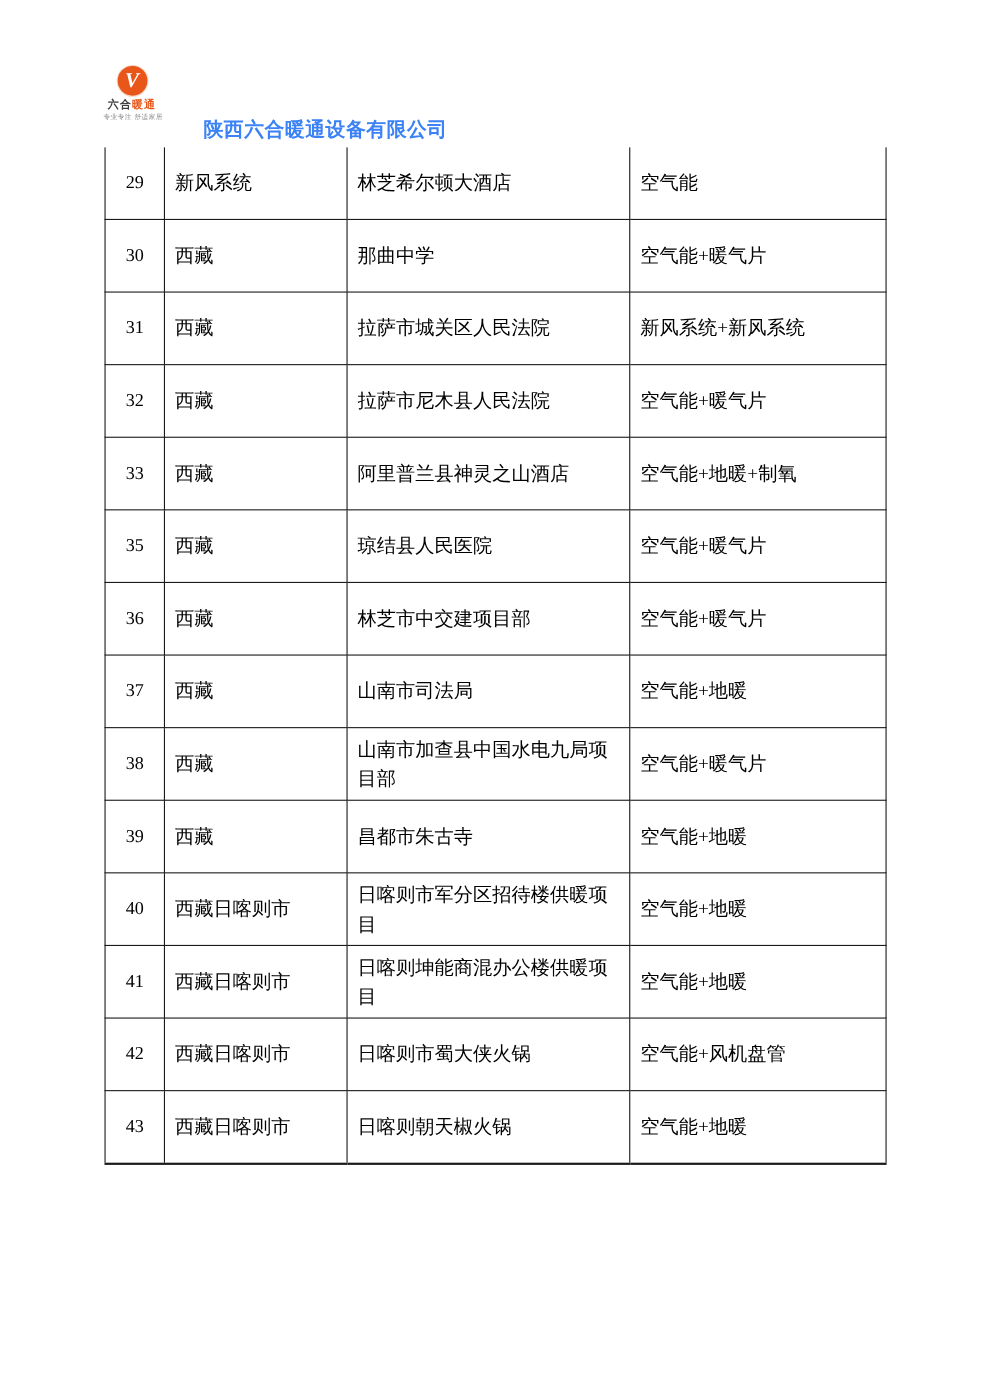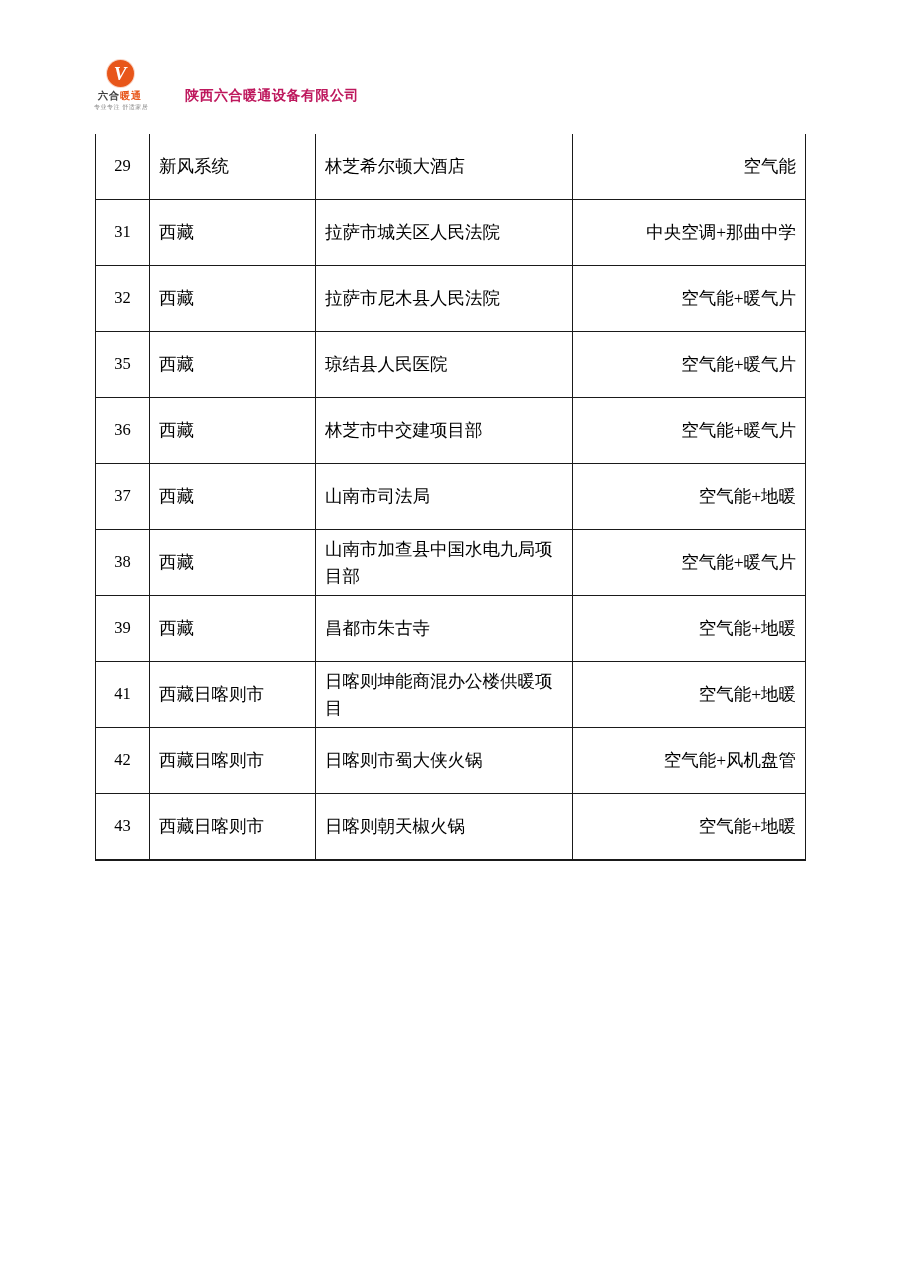--- a/index.html
+++ b/index.html
@@ -56,26 +56,26 @@
     margin-top: 3px;
     font-family: "Liberation Sans", "DejaVu Sans", sans-serif;
     font-size: 6px;
     color: #8a8a8a;
     letter-spacing: 0.5px;
     white-space: nowrap;
   }
   .company-name {
     position: absolute;
     left: 185px;
-    top: 87px;
+    top: 106px;
     font-family: "Liberation Sans", "DejaVu Sans", sans-serif;
     font-weight: bold;
-    font-size: 14px;
+    font-size: 18px;
     letter-spacing: 0.5px;
-    color: #be185d;
+    color: #3b82f6;
     white-space: nowrap;
   }
 
   
   .doc-table {
     position: absolute;
     left: 95px;
     top: 134px;
     width: 710px;
     border-collapse: collapse;
@@ -100,21 +100,21 @@
   .col-project { width: 257px; }
   .col-system  { width: 233px; }
 
   td.cell-no {
     text-align: center;
     font-size: 16.5px;
     padding: 0 2px;
   }
   td.cell-region  { text-align: left; }
   td.cell-project { text-align: left; }
-  td.cell-system  { text-align: right; }
+  td.cell-system  { text-align: left; }
 </style>
 </head>
 <body>
 
 <div class="page">
 
   <div class="logo">
     <div class="logo-circle">
       <span>V</span>
     </div>
@@ -134,32 +134,44 @@
       <col class="col-system">
     </colgroup>
     <tbody>
         <tr>
       <td class="cell-no">29</td>
       <td class="cell-region">新风系统</td>
       <td class="cell-project">林芝希尔顿大酒店</td>
       <td class="cell-system">空气能</td>
     </tr>
         <tr>
+      <td class="cell-no">30</td>
+      <td class="cell-region">西藏</td>
+      <td class="cell-project">那曲中学</td>
+      <td class="cell-system">空气能+暖气片</td>
+    </tr>
+        <tr>
       <td class="cell-no">31</td>
       <td class="cell-region">西藏</td>
       <td class="cell-project">拉萨市城关区人民法院</td>
-      <td class="cell-system">中央空调+那曲中学</td>
+      <td class="cell-system">新风系统+新风系统</td>
     </tr>
         <tr>
       <td class="cell-no">32</td>
       <td class="cell-region">西藏</td>
       <td class="cell-project">拉萨市尼木县人民法院</td>
       <td class="cell-system">空气能+暖气片</td>
     </tr>
         <tr>
+      <td class="cell-no">33</td>
+      <td class="cell-region">西藏</td>
+      <td class="cell-project">阿里普兰县神灵之山酒店</td>
+      <td class="cell-system">空气能+地暖+制氧</td>
+    </tr>
+        <tr>
       <td class="cell-no">35</td>
       <td class="cell-region">西藏</td>
       <td class="cell-project">琼结县人民医院</td>
       <td class="cell-system">空气能+暖气片</td>
     </tr>
         <tr>
       <td class="cell-no">36</td>
       <td class="cell-region">西藏</td>
       <td class="cell-project">林芝市中交建项目部</td>
       <td class="cell-system">空气能+暖气片</td>
@@ -173,20 +185,26 @@
         <tr>
       <td class="cell-no">38</td>
       <td class="cell-region">西藏</td>
       <td class="cell-project">山南市加查县中国水电九局项目部</td>
       <td class="cell-system">空气能+暖气片</td>
     </tr>
         <tr>
       <td class="cell-no">39</td>
       <td class="cell-region">西藏</td>
       <td class="cell-project">昌都市朱古寺</td>
+      <td class="cell-system">空气能+地暖</td>
+    </tr>
+        <tr>
+      <td class="cell-no">40</td>
+      <td class="cell-region">西藏日喀则市</td>
+      <td class="cell-project">日喀则市军分区招待楼供暖项目</td>
       <td class="cell-system">空气能+地暖</td>
     </tr>
         <tr>
       <td class="cell-no">41</td>
       <td class="cell-region">西藏日喀则市</td>
       <td class="cell-project">日喀则坤能商混办公楼供暖项目</td>
       <td class="cell-system">空气能+地暖</td>
     </tr>
         <tr>
       <td class="cell-no">42</td>

